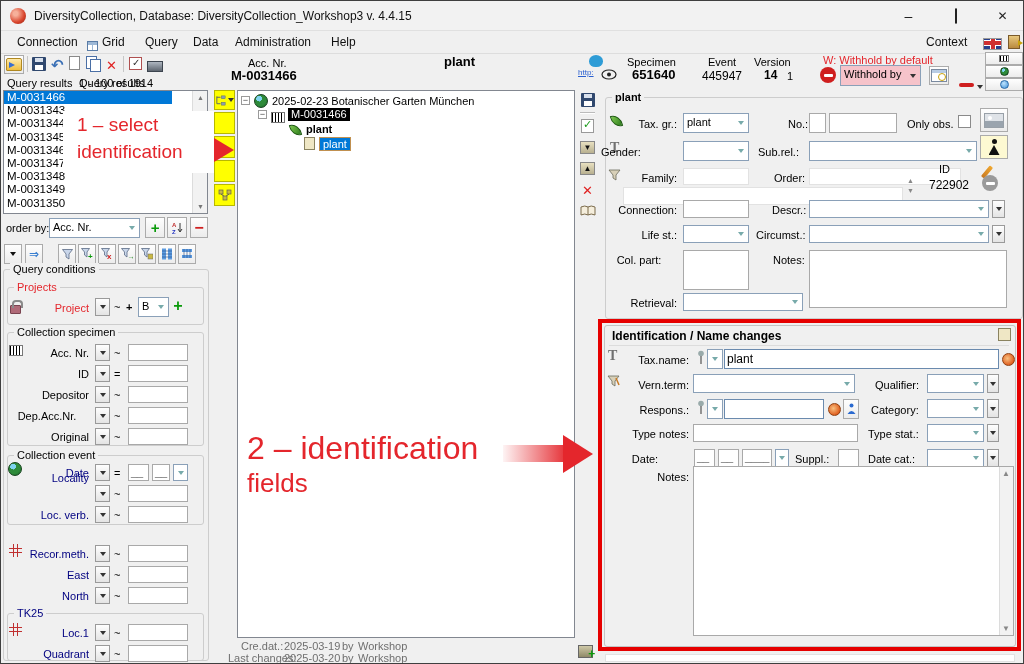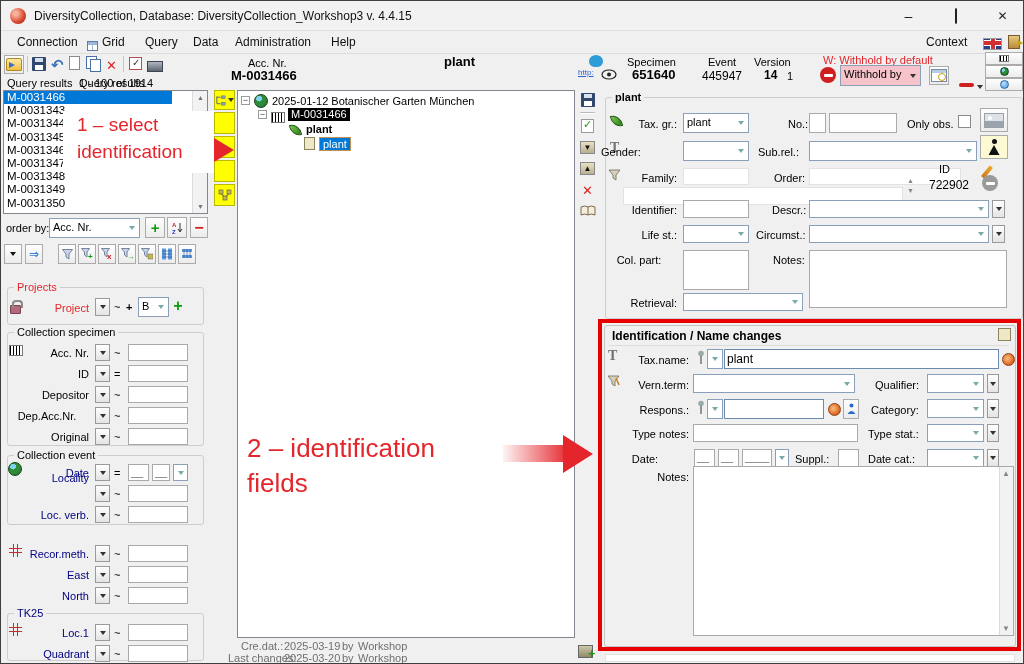--- a/index.html
+++ b/index.html
@@ -238,21 +238,21 @@
           <rect x="1" y="1" width="4" height="4" fill="#c9b845" stroke="#606050" stroke-width="0.7"></rect>
           <rect x="9" y="1" width="4" height="4" fill="#c9b845" stroke="#606050" stroke-width="0.7"></rect>
           <rect x="5" y="7" width="4" height="4" fill="#c9b845" stroke="#606050" stroke-width="0.7"></rect>
         </svg>
     </span>
   </div>
 
   <div class="tree"></div>
   <span class="exp" style="left:240px;top:95px"></span>
   <span class="abs" style="left:253px;top:93px"><span class="i-globe" style="display:inline-block"></span></span>
-  <span class="tnode" style="left:271px;top:94px">2025-01-12 Botanischer Garten München</span>
+  <span class="tnode" style="left:271px;top:94px">2025-02-23 Botanischer Garten München</span>
   <span class="exp" style="left:257px;top:109px"></span>
   <span class="abs" style="left:270px;top:108px"><span class="i-barcode" style="display:inline-block"></span></span>
   <span class="tnode" style="left:287px;top:107px;background:#000;color:#fff;padding:0 3px;line-height:13px">M-0031466</span>
   <span class="abs" style="left:289px;top:121px"><span class="i-leaf" style="display:inline-block"></span></span>
   <span class="tnode b" style="left:305px;top:122px">plant</span>
   <span class="abs" style="left:303px;top:135px"><span class="i-doc" style="display:inline-block"></span></span>
   <span class="tnode" style="left:318px;top:136px;background:#0078d7;color:#fff;padding:0 3px;border:1px solid #c09050;line-height:12px">plant</span>
 
   <span class="lbl" style="left:5px;top:221px">order by:</span>
   <span class="dd" style="left:48px;top:217px;width:91px;height:20px"><span>Acc. Nr.</span><i class="tri" style="border-top-color:#7aa"></i></span>
@@ -313,20 +313,23 @@
       </svg>
     </span>
   <span class="btn" style="left:177px;top:243px;width:18px;height:20px">
       <svg width="12" height="12" viewBox="0 0 12 12">
         <rect x="1" y="1" width="10" height="3" fill="#5a9ae0"></rect>
         <rect x="1" y="7" width="10" height="3" fill="#5a9ae0"></rect>
         <path d="M3 1 v9 M6 1 v9 M9 1 v9" stroke="#2a4a80" stroke-width="0.6"></path>
       </svg>
     </span>
 
+  <div class="grp" style="left:2px;top:268px;width:206px;height:392px">
+    <span class="gt">Query conditions</span>
+  </div>
 
   <div class="grp" style="left:6px;top:286px;width:197px;height:38px">
     <span class="gt red">Projects</span>
   </div>
   <span class="abs" style="left:9px;top:299px"><span class="i-lock" style="display:inline-block"></span></span>
   <span class="lbl red" style="left:4px;top:301px;width:84px;text-align:right">Project</span>
   <span class="ddbtn" style="left:94px;top:297px;width:15px;height:18px">
       <i class="tri"></i>
     </span>
   <span class="op" style="left:113px;top:300px">~</span>
@@ -522,21 +525,21 @@
   <i class="i-spin" style="left:906px;top:176px">▲</i>
   <i class="i-spin" style="left:906px;top:186px">▼</i>
   <span class="lbl" style="left:938px;top:162px">ID</span>
   <span class="lbl" style="left:928px;top:178px;font-size:12px">722902</span>
   <span class="abs" style="left:981px;top:174px">
       <span class="i-stop grey" style="display:flex">
         <i></i>
       </span>
     </span>
 
-  <span class="lbl" style="left:600px;top:203px;width:76px;text-align:right">Identifier:</span>
+  <span class="lbl" style="left:600px;top:203px;width:76px;text-align:right">Connection:</span>
   <span class="inp" style="left:682px;top:199px;width:66px;height:18px"></span>
   <span class="lbl" style="left:771px;top:203px">Descr.:</span>
   <span class="dd" style="left:808px;top:199px;width:180px;height:18px">
       <i class="tri" style="border-top-color:#7aa"></i>
     </span>
   <span class="ddbtn" style="left:991px;top:199px;width:13px;height:18px">
       <i class="tri"></i>
     </span>
 
   <span class="lbl" style="left:600px;top:228px;width:76px;text-align:right">Life st.:</span>
@@ -655,18 +658,18 @@
   <span class="inp flat" style="left:604px;top:653px;width:410px;height:8px"></span>
 
   <div class="redframe"></div>
 
   <div class="abs ann" style="left:62px;top:110px;width:151px;height:62px;background:#fff"></div>
   <span class="lbl ann red" style="left:76px;top:113px;font-size:19px;line-height:22px">1 – select</span>
   <span class="lbl ann red" style="left:76px;top:140px;font-size:19px;line-height:22px">identification</span>
   <span class="arrowbody" style="left:141px;top:141px;width:62px"></span>
   <span class="arrowhead" style="left:203px;top:131px;border-top:18px solid transparent;border-bottom:18px solid transparent;border-left:30px solid #e4262c"></span>
 
-  <span class="lbl ann red" style="left:246px;top:432px;font-size:26px;line-height:30px">2 – identification</span>
+  <span class="lbl ann red" style="left:246px;top:432px;font-size:32px;line-height:30px">2 – identification</span>
   <span class="lbl ann red" style="left:246px;top:467px;font-size:26px;line-height:30px">fields</span>
   <span class="arrowbody" style="left:502px;top:444px;width:60px"></span>
   <span class="arrowhead" style="left:562px;top:434px;border-top:19px solid transparent;border-bottom:19px solid transparent;border-left:30px solid #e4262c"></span>
 
 </div>
 
 </body></html>

